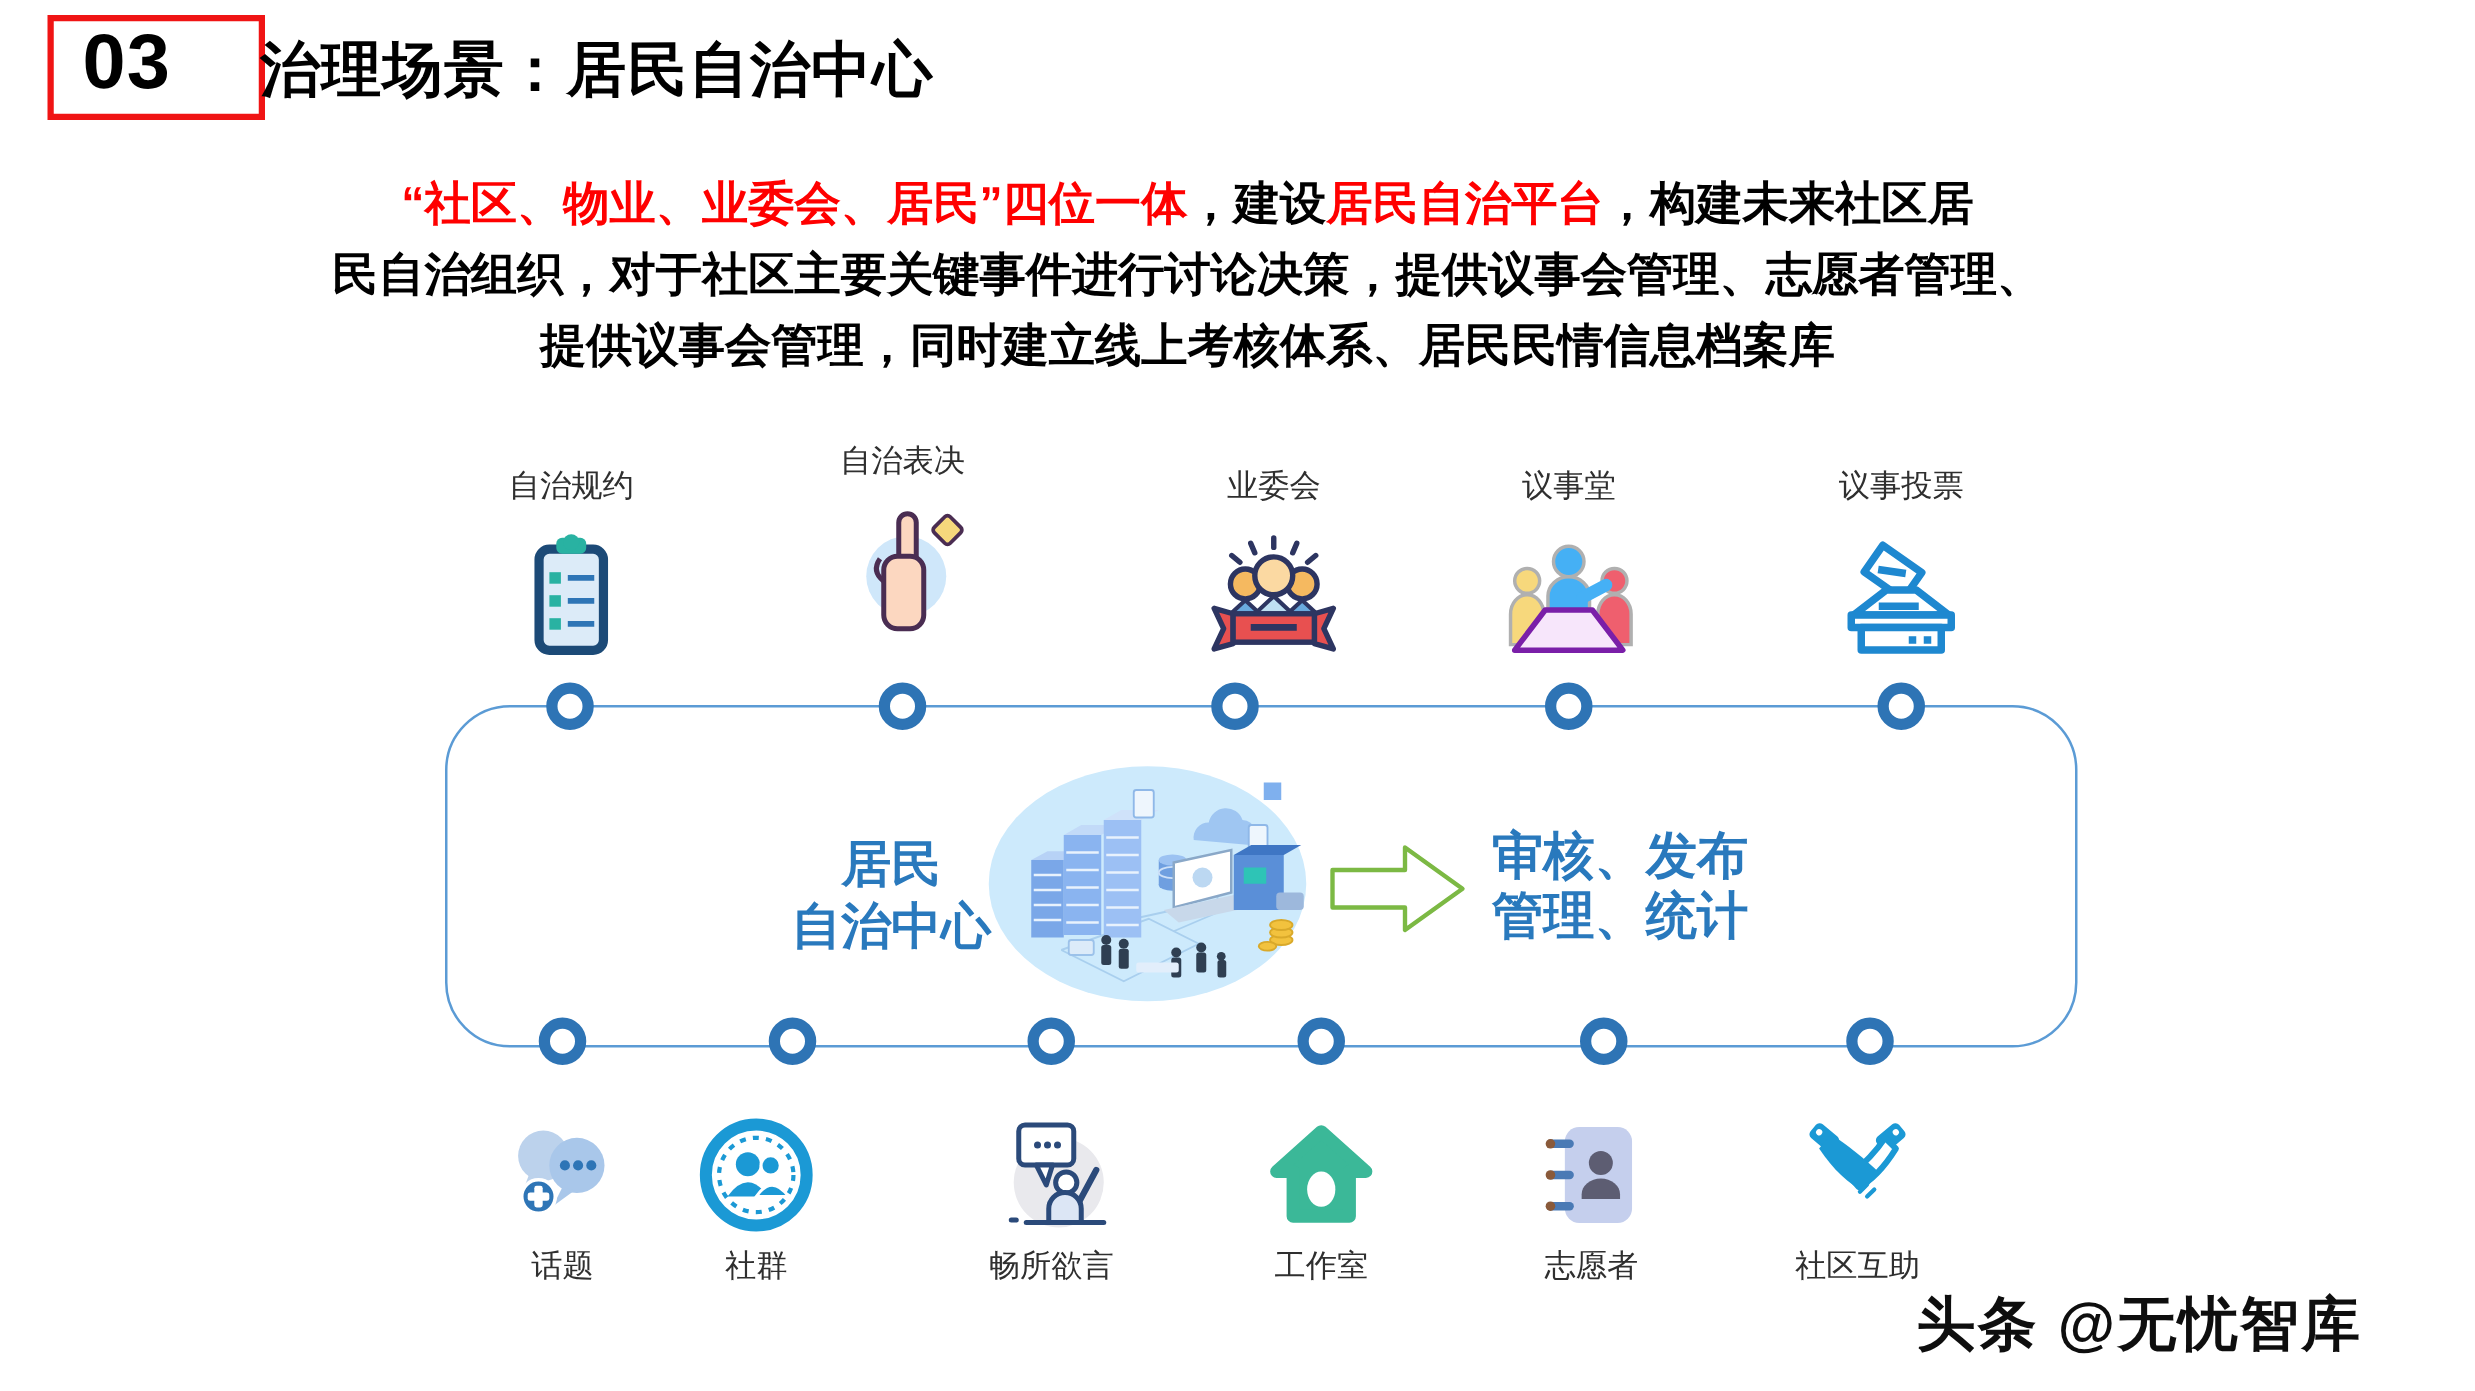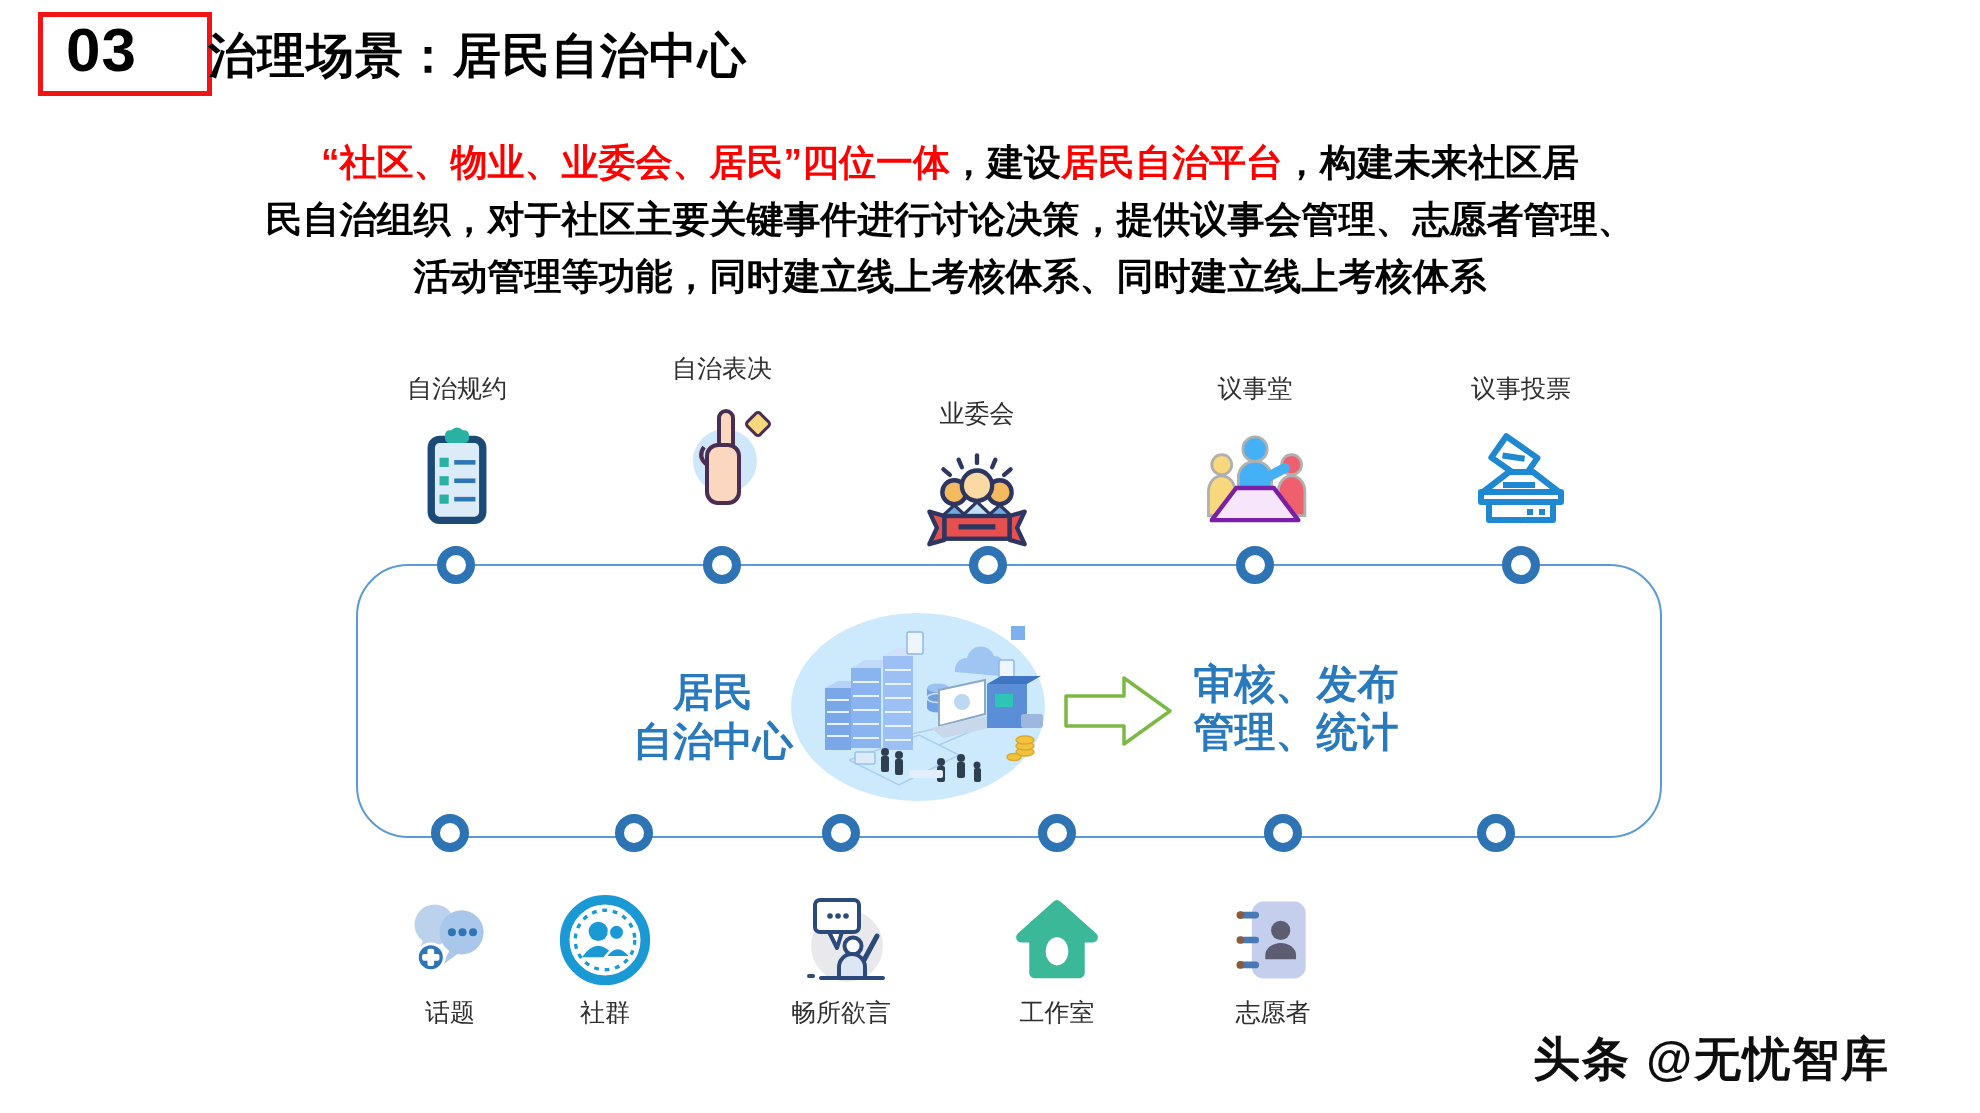--- a/index.html
+++ b/index.html
@@ -43,21 +43,21 @@
   <div id="title">治理场景：居民自治中心</div>
 
   <div id="intro">
     <div>
       <span class="seg-red">“社区、物业、业委会、居民”四位一体</span><span class="seg-black">，建设</span><span class="seg-red">居民自治平台</span><span class="seg-black">，构建未来社区居</span>
     </div>
     <div>
       <span class="seg-black">民自治组织，对于社区主要关键事件进行讨论决策，提供议事会管理、志愿者管理、</span>
     </div>
     <div>
-      <span class="seg-black">活动管理等功能，同时建立线上考核体系、同时建立线上考核体系</span>
+      <span class="seg-black">提供议事会管理，同时建立线上考核体系、居民民情信息档案库</span>
     </div>
   </div>
 
   <div id="frame"></div>
 
   <div class="ring" style="left:437px;top:546px;"></div>
   <div class="ring" style="left:703px;top:546px;"></div>
   <div class="ring" style="left:969px;top:546px;"></div>
   <div class="ring" style="left:1236px;top:546px;"></div>
   <div class="ring" style="left:1502px;top:546px;"></div>
@@ -94,21 +94,21 @@
         <rect x="80" y="12" width="18" height="18" rx="3" transform="rotate(45 89 21)" fill="#f6d87c" stroke="#4a2d52" stroke-width="3"></rect>
         <g fill="#fcd7c0" stroke="#4a2d52" stroke-width="4" stroke-linejoin="round">
           <rect x="50" y="8" width="14" height="48" rx="7"></rect>
           <rect x="38" y="42" width="32" height="58" rx="11"></rect>
           <path d="M38,62 Q28,54 35,44" fill="none"></path>
         </g>
       </svg>
     </div>
   </div>
 
-  <div class="node top-node" style="left:882px;top:372px;margin-top:25px;">
+  <div class="node top-node" style="left:924px;top:372px;">
     <div class="node-label">业委会</div>
     <div class="icon-box">
       <svg width="112" height="104" viewBox="0 0 100 96">
         <g stroke="#2d3561" stroke-width="4" stroke-linecap="round">
           <line x1="50" y1="4" x2="50" y2="11"></line>
           <line x1="33" y1="8" x2="36" y2="15"></line>
           <line x1="67" y1="8" x2="64" y2="15"></line>
           <line x1="19" y1="17" x2="25" y2="22"></line>
           <line x1="81" y1="17" x2="75" y2="22"></line>
         </g>
@@ -233,20 +233,41 @@
           <line x1="16" y1="76" x2="32" y2="76"></line>
         </g>
         <circle cx="16" cy="24" r="4" fill="#8a5a3a"></circle>
         <circle cx="16" cy="50" r="4" fill="#8a5a3a"></circle>
         <circle cx="16" cy="76" r="4" fill="#8a5a3a"></circle>
       </svg>
     </div>
     <div class="node-label">志愿者</div>
   </div>
 
+  <div class="node bottom-node" style="left:1391px;top:886px;">
+    <div class="icon-box">
+      <svg width="96" height="96" viewBox="0 0 100 100">
+        <g transform="rotate(40 22 19)">
+          <rect x="10" y="11" width="24" height="15" rx="4" fill="#1b99d5"></rect>
+          <circle cx="16" cy="18" r="2.6" fill="#fff"></circle>
+        </g>
+        <g transform="rotate(-40 78 19)">
+          <rect x="66" y="11" width="24" height="15" rx="4" fill="#1b99d5"></rect>
+          <circle cx="84" cy="18" r="2.6" fill="#fff"></circle>
+        </g>
+        <path d="M82,28 C72,44 63,54 51,60 L43,51 C54,42 65,31 73,19 Z" fill="#fff" stroke="#1b99d5" stroke-width="5" stroke-linejoin="round"></path>
+        <path d="M18,28 C30,46 43,58 55,63 L68,48 C56,36 40,24 28,16 Z" fill="#1b99d5"></path>
+        <g stroke="#1b99d5" stroke-width="3.5" stroke-linecap="round">
+          <line x1="52" y1="64" x2="58" y2="58"></line>
+          <line x1="58" y1="68" x2="64" y2="62"></line>
+        </g>
+      </svg>
+    </div>
+    <div class="node-label">社区互助</div>
+  </div>
 
   <div id="center-label">
     <div>居民</div>
     <div>自治中心</div>
   </div>
 
   <div id="illustration">
     <svg width="258" height="196" viewBox="0 0 258 196">
       <ellipse cx="129" cy="97" rx="127" ry="94" fill="#cdeafc"></ellipse>
       <g stroke="#a9cfee" stroke-width="1.5" fill="none">

